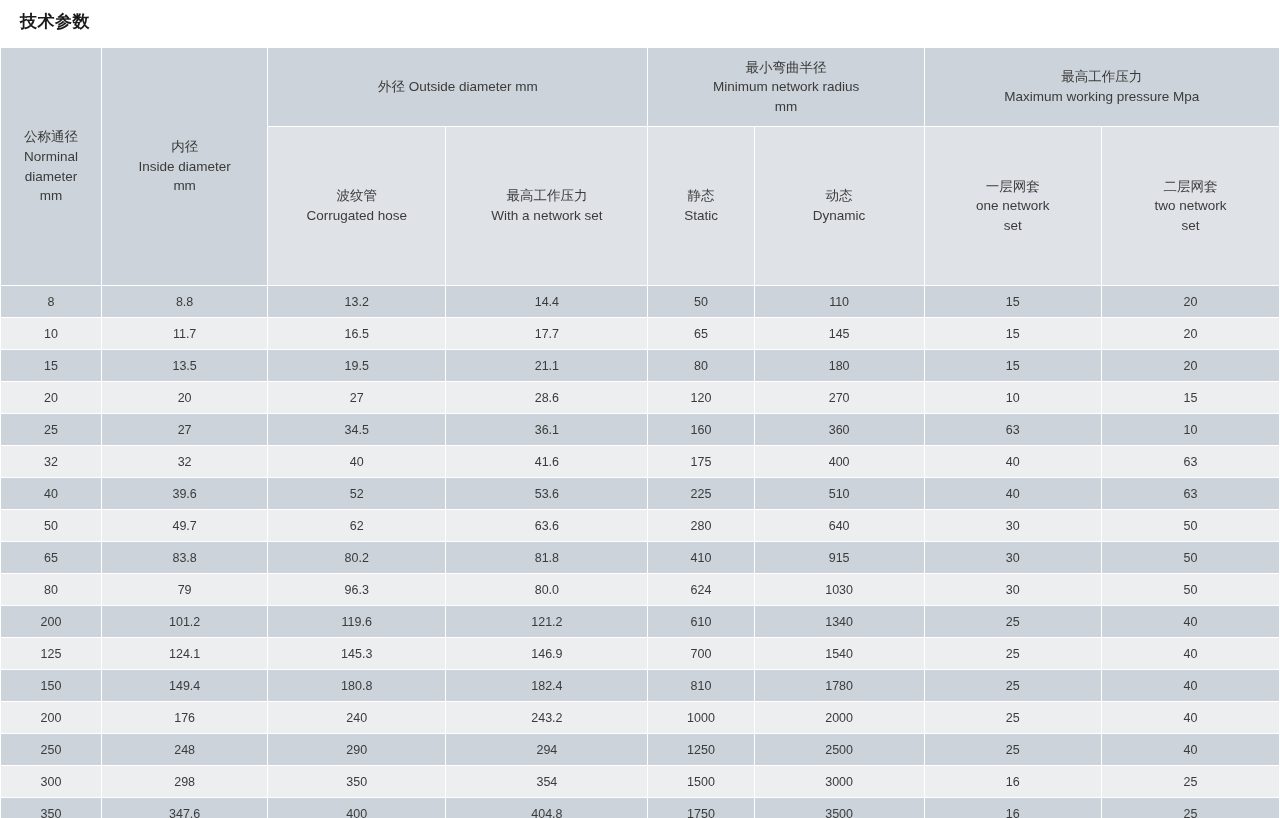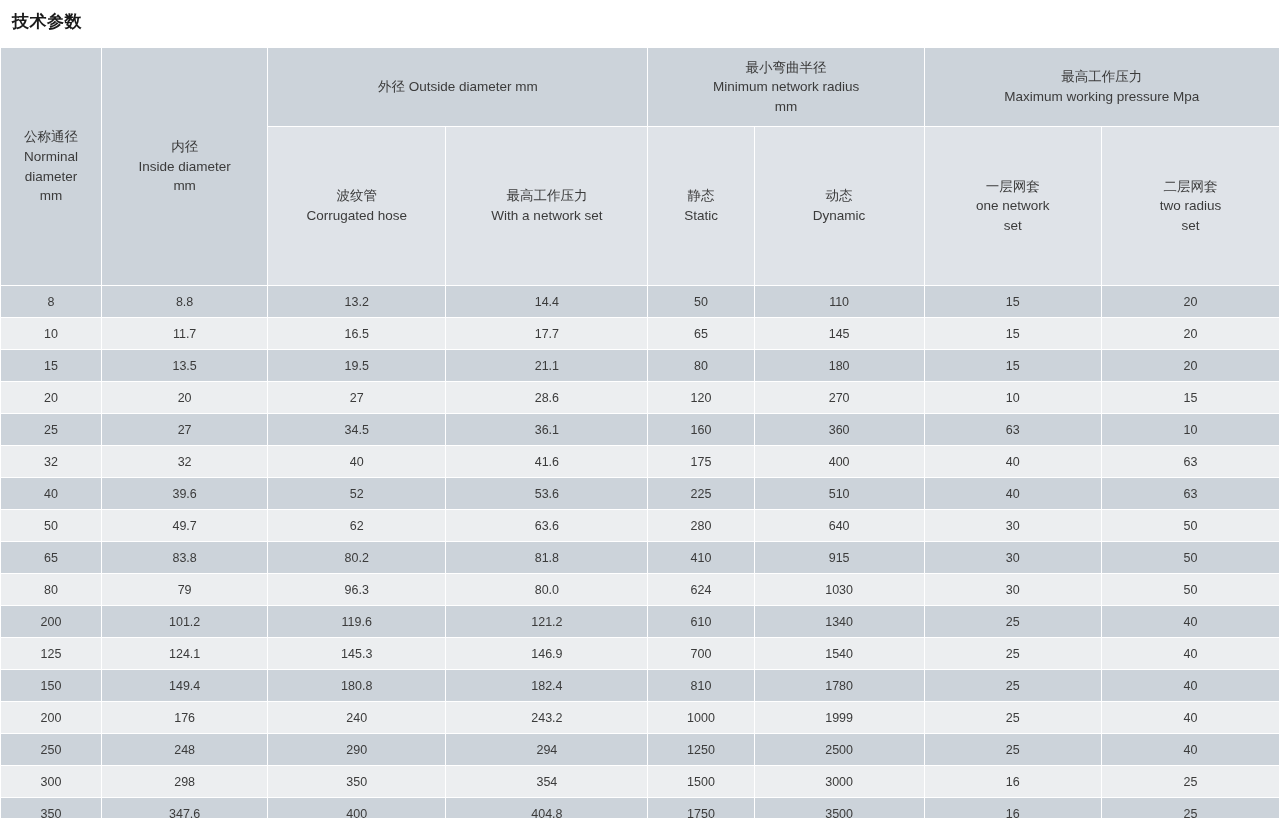--- a/index.html
+++ b/index.html
@@ -16,21 +16,21 @@
   }
   .page {
     width: 1280px;
     box-sizing: border-box;
   }
   .page-title {
     font-size: 17px;
     font-weight: bold;
     color: #1a1a1a;
     padding: 10px 0 0 4px;
-    margin: 0 0 14px 8px;
+    margin: 0 0 14px 16px;
     letter-spacing: 0.5px;
   }
   table.spec {
     width: 1280px;
     border-collapse: collapse;
     table-layout: fixed;
     font-size: 13px;
   }
   table.spec th,
   table.spec td {
@@ -131,21 +131,21 @@
           <span class="cn">动态</span>
           <span class="en">Dynamic</span>
         </th>
         <th class="sub">
           <span class="cn">一层网套</span>
           <span class="en">one network</span>
           <span class="en">set</span>
         </th>
         <th class="sub">
           <span class="cn">二层网套</span>
-          <span class="en">two radius</span>
+          <span class="en">two network</span>
           <span class="en">set</span>
         </th>
       </tr>
     </thead>
     <tbody id="spec-body">
         <tr class="odd">
           <td>8</td>
           <td>8.8</td>
           <td>13.2</td>
           <td>14.4</td>
@@ -273,21 +273,21 @@
           <td>1780</td>
           <td>25</td>
           <td>40</td>
         </tr>
         <tr class="even">
           <td>200</td>
           <td>176</td>
           <td>240</td>
           <td>243.2</td>
           <td>1000</td>
-          <td>1999</td>
+          <td>2000</td>
           <td>25</td>
           <td>40</td>
         </tr>
         <tr class="odd">
           <td>250</td>
           <td>248</td>
           <td>290</td>
           <td>294</td>
           <td>1250</td>
           <td>2500</td>

